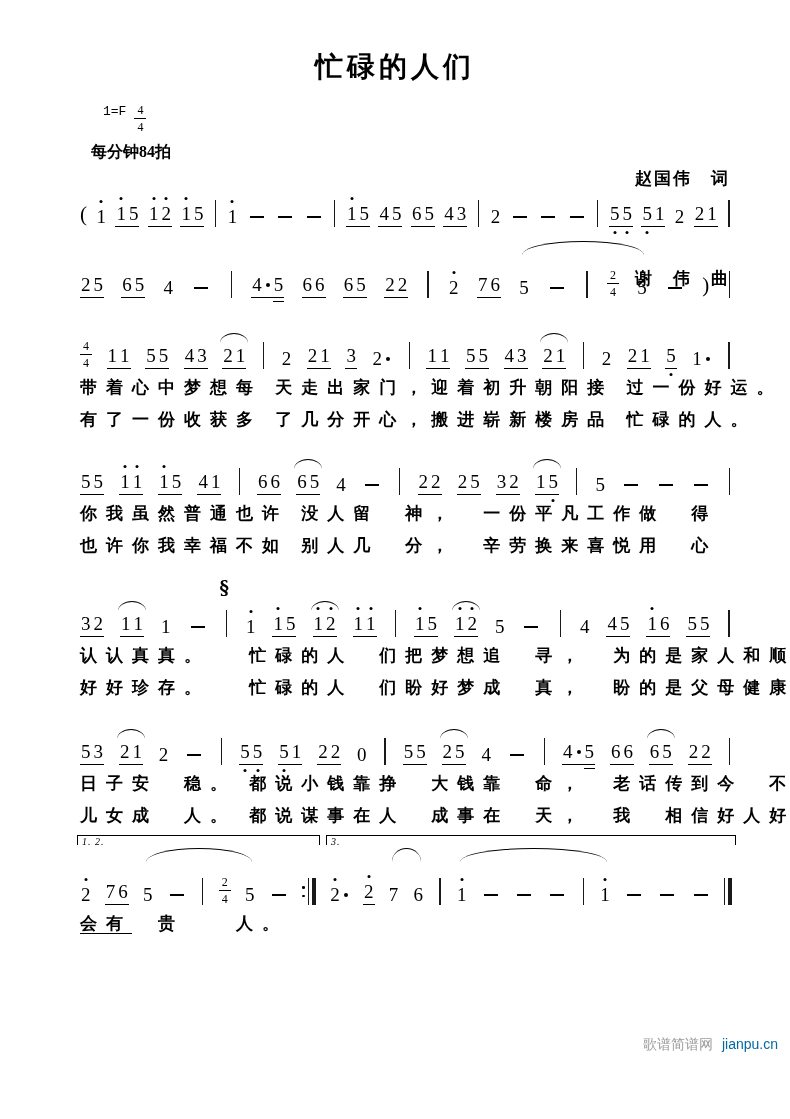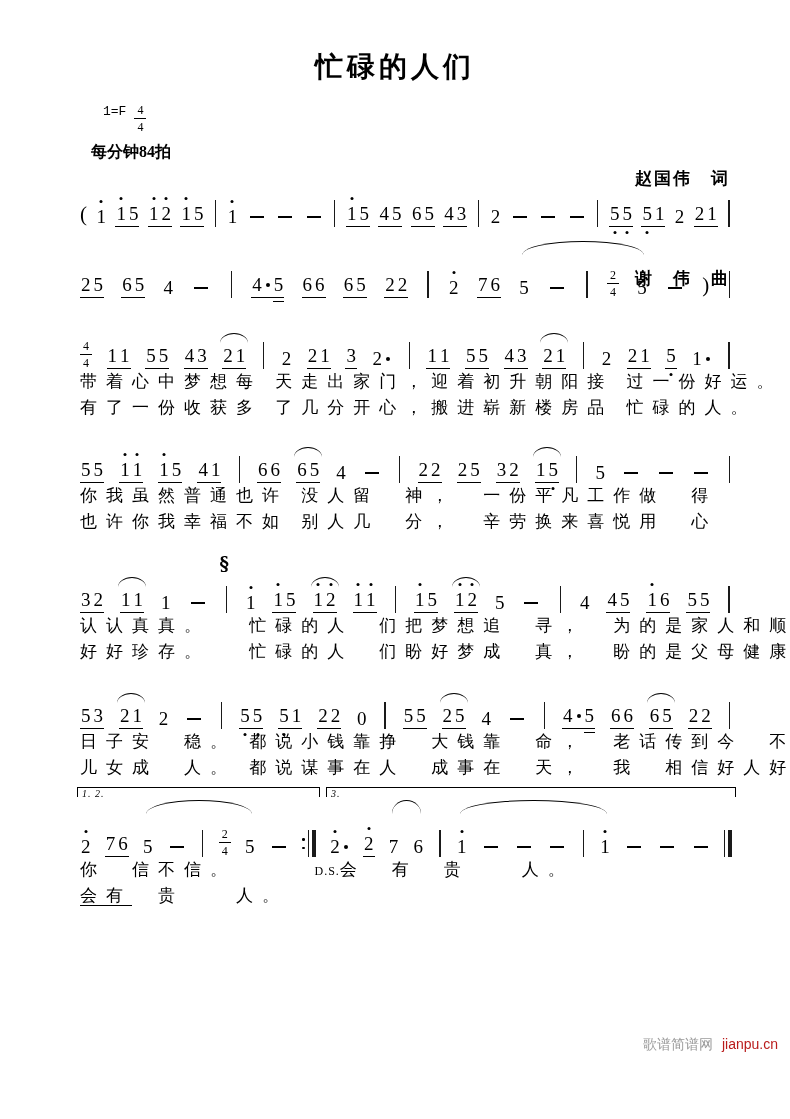--- a/index.html
+++ b/index.html
@@ -48,27 +48,27 @@
   .paren{font-size:21px;line-height:26px;flex:none;}
   .arcg{position:absolute;left:-2px;right:-2px;top:-13px;height:9px;
         border-top:1.4px solid #000;border-radius:50% 50% 0 0/100% 100% 0 0;}
   .slur{position:absolute;height:13px;border-top:1.4px solid #000;
         border-radius:50% 50% 0 0/100% 100% 0 0;pointer-events:none;}
   .volta{position:absolute;top:1px;height:9px;border:1px solid #000;border-bottom:none;}
   .volta span{position:absolute;left:4px;top:0px;font-size:10px;letter-spacing:1px;
               background:#fff;padding-right:3px;line-height:1.1;font-style:italic;}
   .segno{position:absolute;top:-33px;left:-6px;font-size:18px;font-weight:bold;
          font-family:"DejaVu Serif",serif;}
-  .lyr{font-size:17px;letter-spacing:9px;white-space:pre;line-height:1.5;}
+  .lyr{margin-top:6px;font-size:17px;letter-spacing:9px;white-space:pre;line-height:1.5;font-weight:bold;}
   .lyr .ul{border-bottom:1.4px solid #000;}
   .lyr .sm{font-size:12px;letter-spacing:1px;}
   .watermark{position:absolute;right:12px;bottom:8px;font-size:14px;
              font-family:"Liberation Sans","DejaVu Sans",sans-serif;}
   .wm-site{color:#9a9a9a;}
-  .wm-url{color:#b91c1c;margin-left:5px;text-decoration:none;cursor:pointer;}
+  .wm-url{color:#0369a1;margin-left:5px;text-decoration:none;cursor:pointer;}
 </style>
 </head>
 <body>
 
 <div class="page">
   <div class="title">忙碌的人们</div>
   <div class="credits">
     <div>赵国伟　词</div>
     <div>谢　伟　曲</div>
   </div>
@@ -598,21 +598,20 @@
           <span class="slur" style="left: 66.2px; width: 105.6px; top: 14px;"></span>
           <span class="slur" style="left: 312.2px; width: 28.6px; top: 14px;"></span>
           <span class="slur" style="left: 380.2px; width: 146.6px; top: 14px;"></span>
           <span class="volta" style="left: -3px; width: 241px;">
             <span>1. 2.</span>
           </span>
           <span class="volta" style="left: 246px; width: 408px;">
             <span>3.</span>
           </span>
         </div>
-        <div class="lyr"><span>你　信不信。　　  </span><span class="sm">D.S.</span><span>会　有　贵　　人。</span></div>
         <div class="lyr"><span class="ul ">会有</span><span>　贵　　人。</span></div>
       </div>
     </div>
 
   <div class="watermark">
     <span class="wm-site">歌谱简谱网</span>
     <span class="wm-url">jianpu.cn</span>
   </div>
 </div>
 

